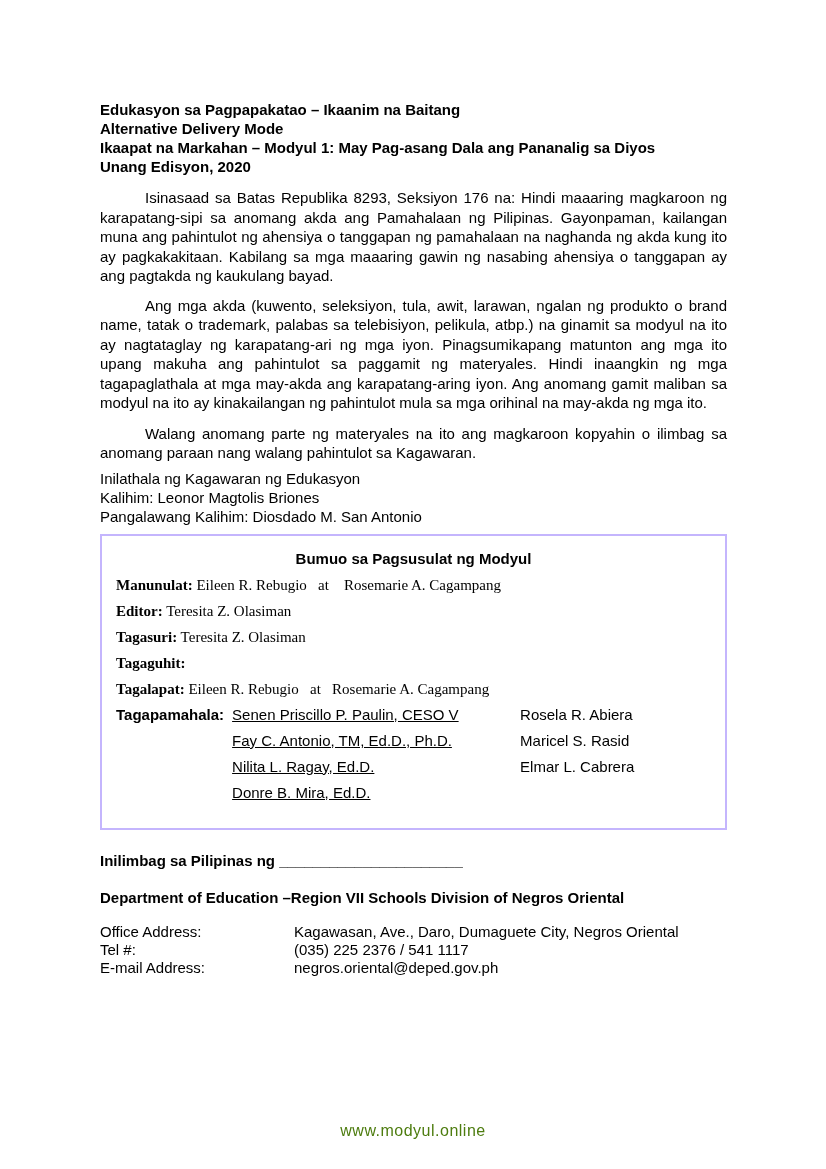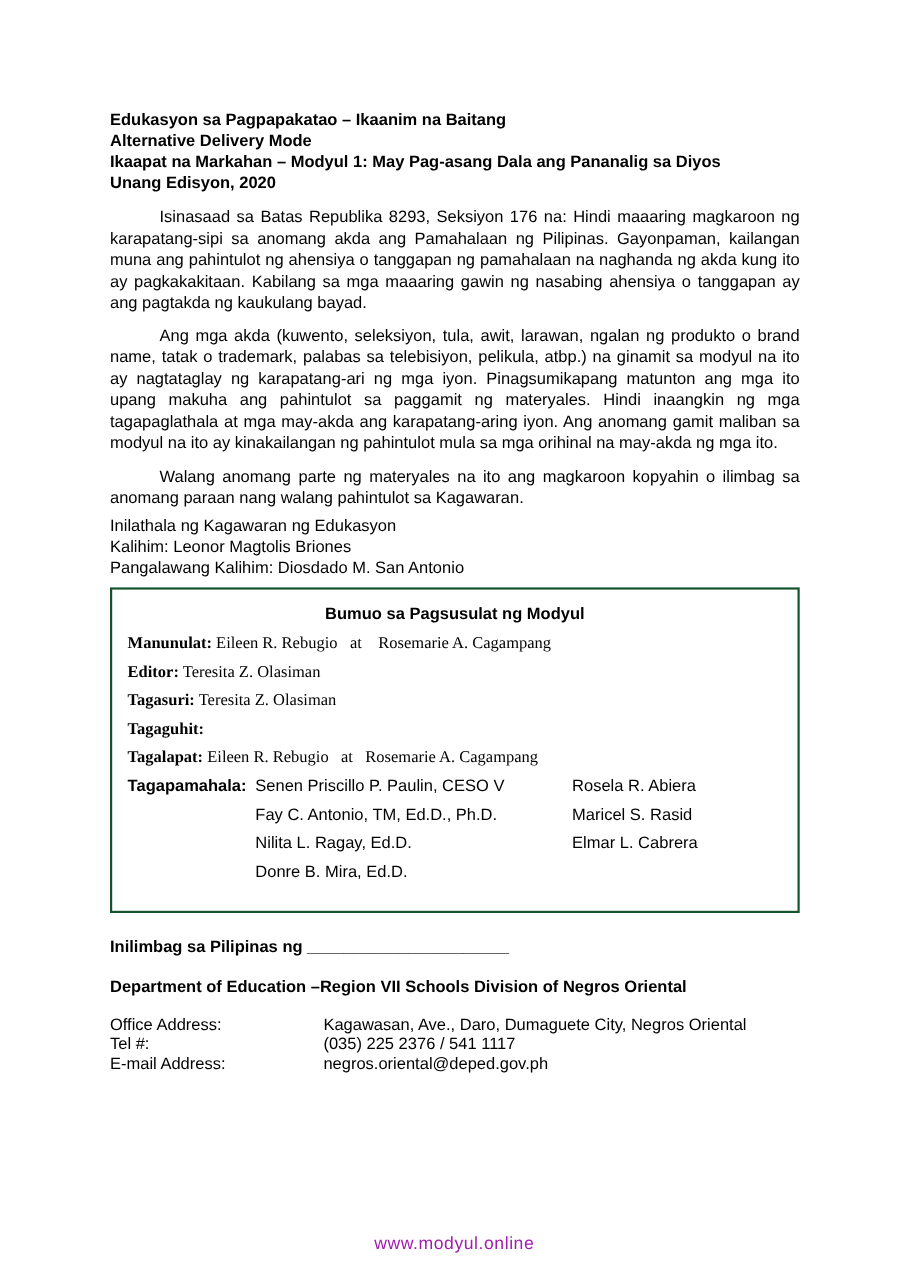--- a/index.html
+++ b/index.html
@@ -32,21 +32,21 @@
     margin: 0;
   }
   .para-1 { margin-top: 12px; }
   .para-2 { margin-top: 10px; }
   .para-3 { margin-top: 11px; }
   .publisher { margin-top: 6px; }
   .publisher .pline { line-height: 19px; margin: 0; }
 
   .credits-box {
     margin-top: 8px;
-    border: 2px solid #14532d;
+    border: 2px solid #c4b5fd;
     padding: 10px 14px 14px 14px;
     box-sizing: border-box;
     min-height: 296px;
   }
   .credits-title {
     text-align: center;
     font-weight: bold;
     line-height: 26px;
     margin: 0;
   }
@@ -59,21 +59,21 @@
   .mgmt-row {
     display: flex;
     align-items: flex-start;
     line-height: 26px;
   }
   .mgmt-label {
     font-weight: bold;
     flex: 0 0 auto;
     padding-right: 8px;
   }
-  .mgmt-col1 { flex: 0 0 288px; }
+  .mgmt-col1 { flex: 0 0 288px; text-decoration: underline; }
   .mgmt-col2 { flex: 1 1 auto; }
   .mgmt-col1 div, .mgmt-col2 div { line-height: 26px; }
 
   .printed-line {
     margin-top: 21px;
     font-weight: bold;
     line-height: 19px;
     white-space: pre-wrap;
   }
   .division-line {
@@ -85,21 +85,21 @@
   .contact-row { display: flex; line-height: 18px; gap: 48px; }
   .contact-label { flex: 0 0 146px; }
   .contact-value { flex: 1 1 auto; }
 
   .watermark {
     position: absolute;
     left: 0;
     right: 0;
     top: 1122px;
     text-align: center;
-    color: #a21caf;
+    color: #4d7c0f;
     font-size: 16px;
     letter-spacing: 0.5px;
   }
 </style>
 </head>
 <body>
 
 <div class="page">
 
   <div class="doc-header">

